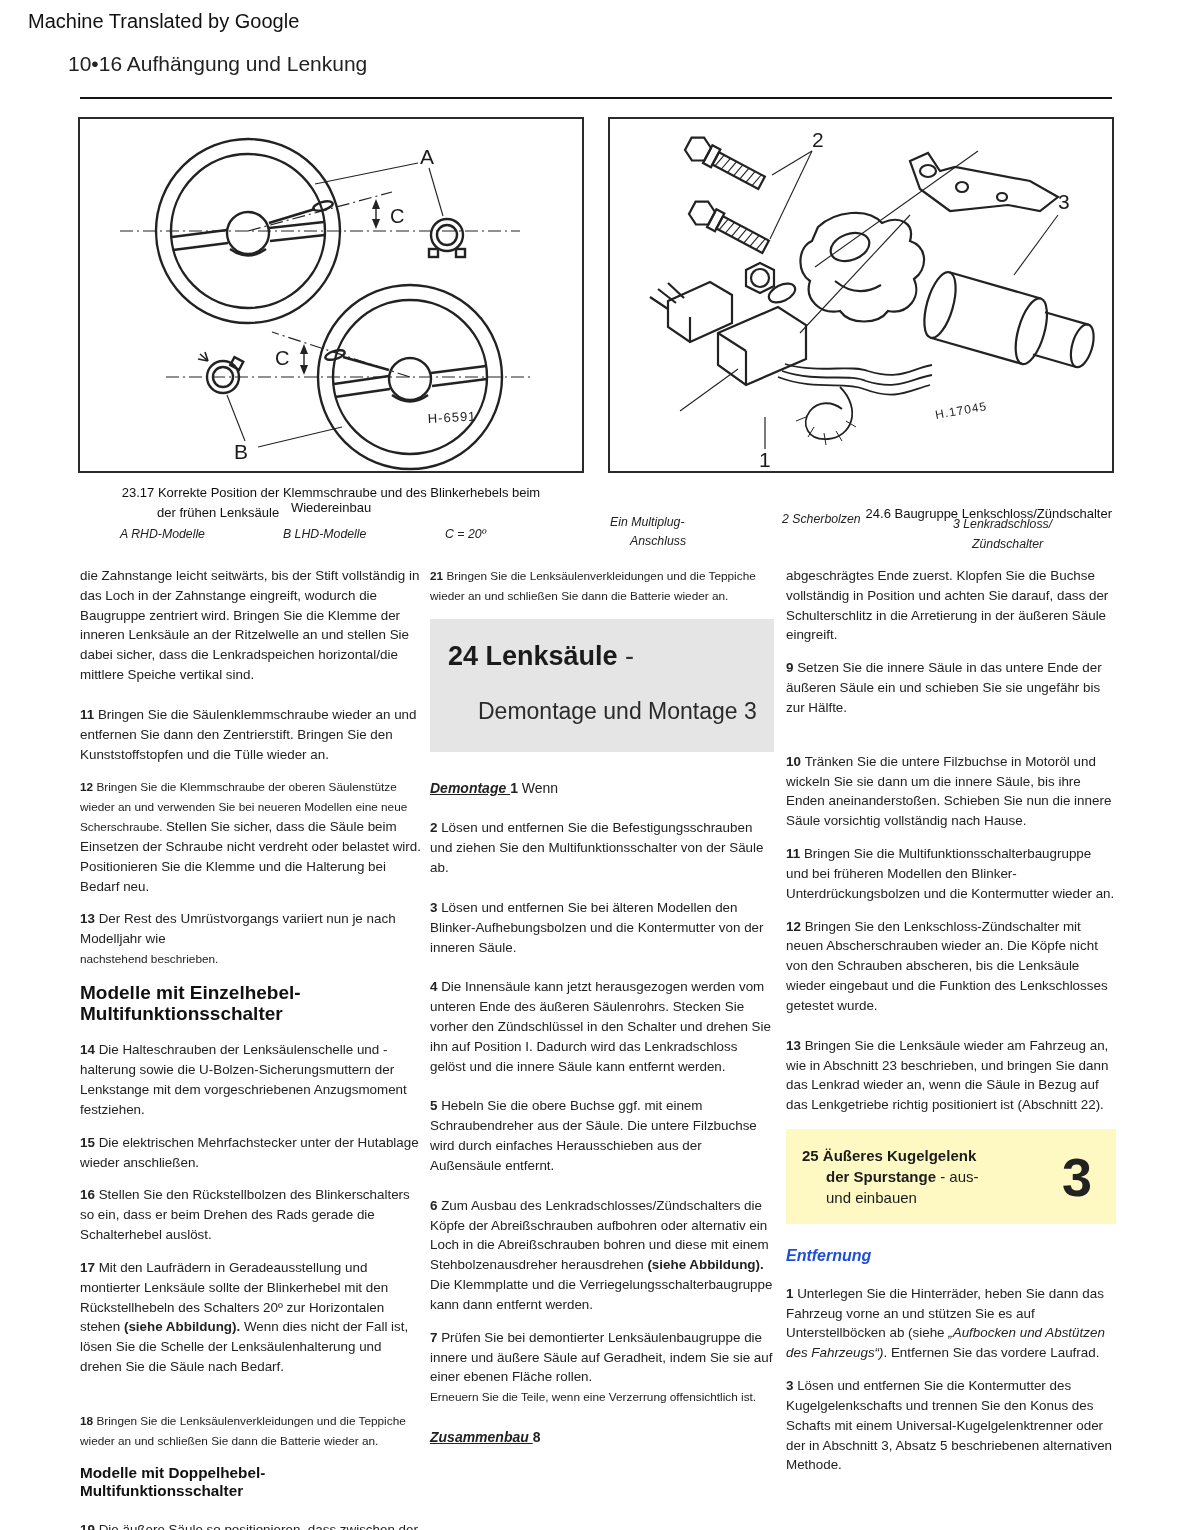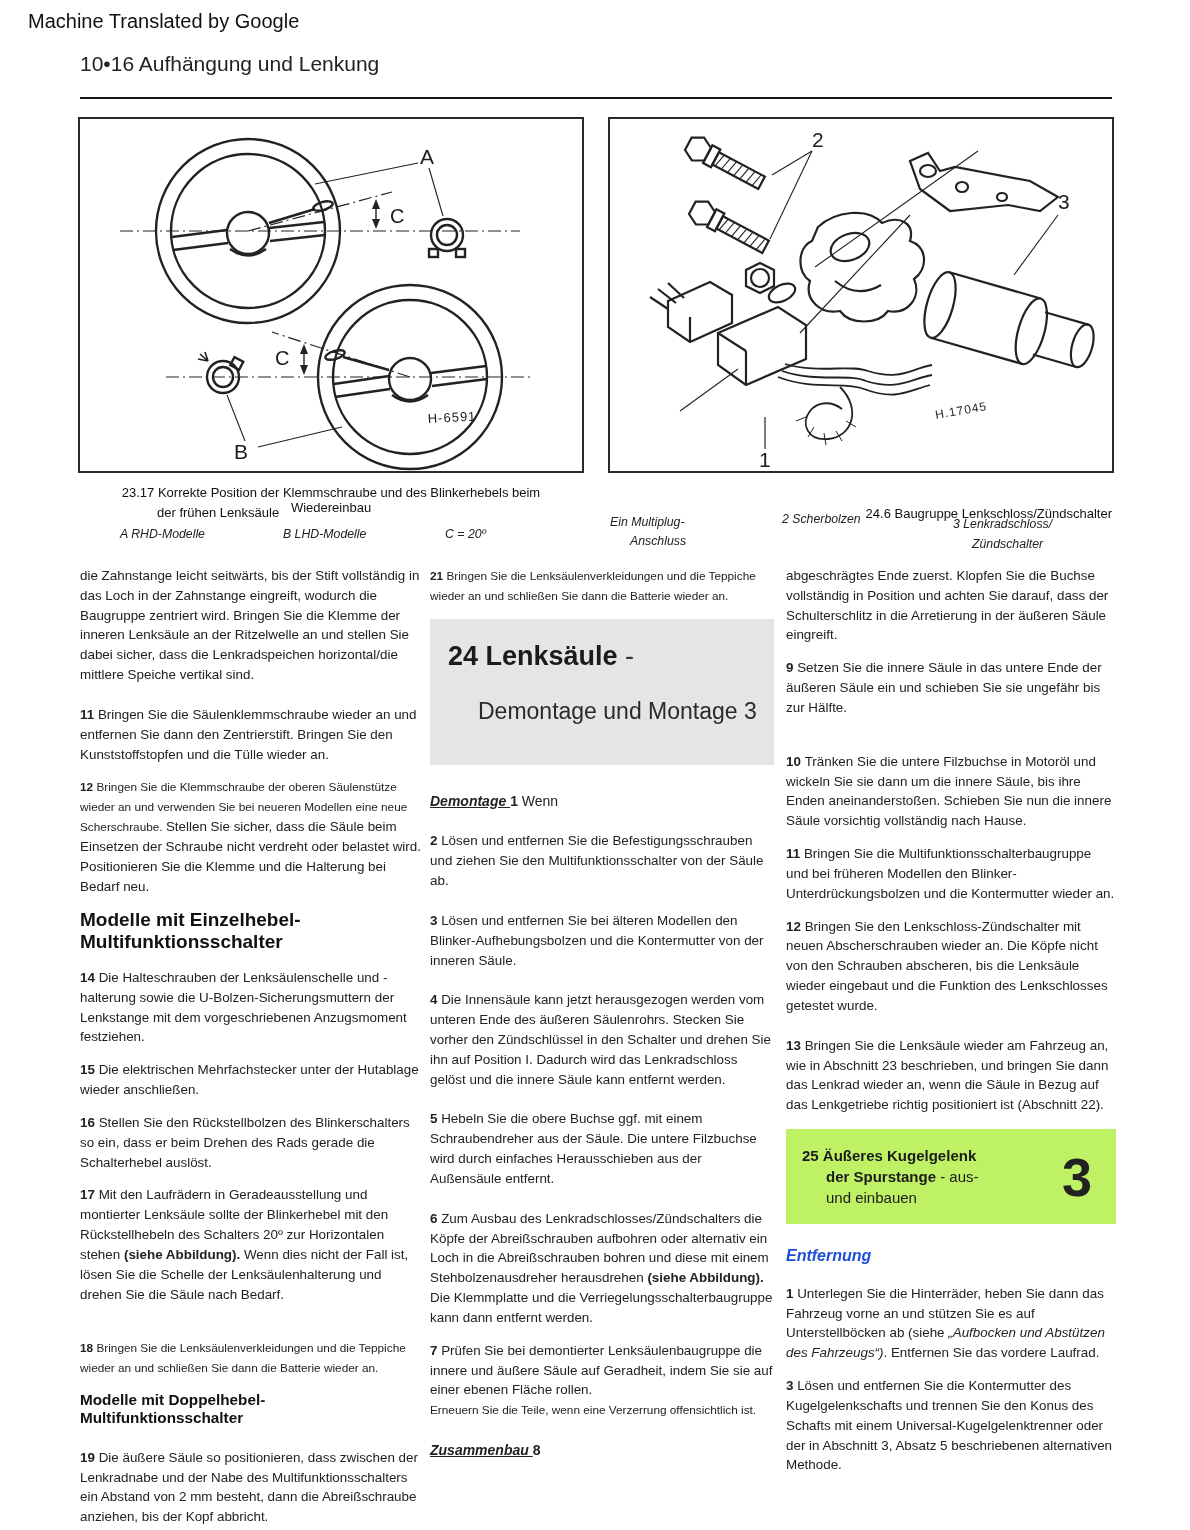--- a/index.html
+++ b/index.html
@@ -2,21 +2,21 @@
 <html><head>
 <meta charset="utf-8">
 <style>
   html,body{margin:0;padding:0;}
   body{
     width:1190px;height:1530px;position:relative;background:#ffffff;
     font-family:"Liberation Sans", sans-serif;color:#1c1c1c;overflow:hidden;
     -webkit-font-smoothing:antialiased;
   }
   .watermark{position:absolute;left:28px;top:10px;font-size:20px;color:#111;}
-  .page-header{position:absolute;left:80px;top:52px;font-size:21px;color:#222;}
+  .page-header{position:absolute;left:68px;top:52px;font-size:21px;color:#222;}
   .rule{position:absolute;left:80px;top:97px;width:1032px;border-top:2px solid #151515;}
   .figure{position:absolute;border:2px solid #2a2a2a;background:#fff;}
   #fig-left{left:78px;top:117px;width:502px;height:352px;}
   #fig-right{left:608px;top:117px;width:502px;height:352px;}
   .figure svg{display:block;width:100%;height:100%;}
   .cap{position:absolute;font-weight:normal;font-size:13px;color:#111;}
   #cap-left-1{left:80px;top:485px;width:502px;text-align:center;}
   #cap-left-2{left:157px;top:505px;}
   #cap-right-1{left:610px;top:485px;width:502px;text-align:right;margin-top:21px;}
   .legend{position:absolute;font-style:italic;font-size:12.3px;color:#222;}
@@ -29,25 +29,25 @@
   .col .ph{margin:0 0 14px 0;font-size:14px;}
   .b{font-weight:bold;}
   .i{font-style:italic;}
   .bi{font-weight:bold;font-style:italic;text-decoration:underline;}
   .sm{font-size:11.8px;}
   .gap{margin-top:20px !important;}
   .gap-lg{margin-top:34px !important;}
   .h2{font-weight:bold;font-size:19px;line-height:1.12;margin:8px 0 16px 0;color:#111;}
   .h3{font-weight:bold;font-size:15.3px;line-height:1.2;margin:4px 0 16px 0;color:#111;}
   .hIt{font-weight:bold;font-style:italic;font-size:16px;margin:6px 0 16px 0;color:#1d4ed8;}
-  .secbox24{background:#e5e5e5;padding:18px 10px 37px 18px;margin:10px 0 26px 0;}
+  .secbox24{background:#e5e5e5;padding:18px 10px 24px 18px;margin:10px 0 26px 0;}
   .secbox24 .l1{font-size:27px;font-weight:bold;color:#1b1b1b;}
   .secbox24 .l1 .dash{font-weight:normal;color:#333;}
   .secbox24 .l2{font-size:23px;font-weight:normal;margin-top:17px;padding-left:30px;color:#2a2a2a;}
-  .secbox25{background:#bef264;padding:16px 14px 16px 16px;margin:14px 0 20px 0;
+  .secbox25{background:#fef9c3;padding:16px 14px 16px 16px;margin:14px 0 20px 0;
     display:flex;justify-content:space-between;align-items:center;}
   .secbox25 .lines{font-size:15px;line-height:1.4;color:#1b1b1b;}
   .secbox25 .l1{font-weight:bold;}
   .secbox25 .l2 .bpart{font-weight:bold;}
   .secbox25 .l2,.secbox25 .l3{padding-left:24px;}
   .secbox25 .badge{font-size:54px;font-weight:bold;color:#222;padding-right:10px;line-height:1;}
 </style>
 </head>
 <body>
 
@@ -252,20 +252,21 @@
 <span class="legend" style="left:610px;top:515px;">Ein Multiplug-</span>
 <span class="legend" style="left:630px;top:534px;">Anschluss</span>
 <span class="legend" style="left:782px;top:512px;">2 Scherbolzen</span>
 <span class="legend" style="left:953px;top:517px;">3 Lenkradschloss/</span>
 <span class="legend" style="left:972px;top:537px;">Zündschalter</span>
 
 <div class="col" id="col-1">
     <p><span>die Zahnstange leicht seitwärts, bis der Stift vollständig in das Loch in der Zahnstange eingreift, wodurch die Baugruppe zentriert wird. Bringen Sie die Klemme der inneren Lenksäule an der Ritzelwelle an und stellen Sie dabei sicher, dass die Lenkradspeichen horizontal/die mittlere Speiche vertikal sind.</span></p>
     <p class="gap"><span class="b">11 </span><span>Bringen Sie die Säulenklemmschraube wieder an und entfernen Sie dann den Zentrierstift. Bringen Sie den Kunststoffstopfen und die Tülle wieder an.</span></p>
     <p><span class="b sm">12 </span><span class="sm">Bringen Sie die Klemmschraube der oberen Säulenstütze wieder an und verwenden Sie bei neueren Modellen eine neue Scherschraube. </span><span>Stellen Sie sicher, dass die Säule beim Einsetzen der Schraube nicht verdreht oder belastet wird. Positionieren Sie die Klemme und die Halterung bei Bedarf neu.</span></p>
+    <p><span class="b">13 </span><span>Der Rest des Umrüstvorgangs variiert nun je nach Modelljahr wie</span><br><span class="sm">nachstehend beschrieben.</span></p>
     <div class="h2">Modelle mit Einzelhebel-Multifunktionsschalter</div>
     <p><span class="b">14 </span><span>Die Halteschrauben der Lenksäulenschelle und -halterung sowie die U-Bolzen-Sicherungsmuttern der Lenkstange mit dem vorgeschriebenen Anzugsmoment festziehen.</span></p>
     <p><span class="b">15 </span><span>Die elektrischen Mehrfachstecker unter der Hutablage wieder anschließen.</span></p>
     <p><span class="b">16 </span><span>Stellen Sie den Rückstellbolzen des Blinkerschalters so ein, dass er beim Drehen des Rads gerade die Schalterhebel auslöst.</span></p>
     <p><span class="b">17 </span><span>Mit den Laufrädern in Geradeausstellung und montierter Lenksäule sollte der Blinkerhebel mit den Rückstellhebeln des Schalters 20º zur Horizontalen stehen </span><span class="b">(siehe Abbildung).</span><span> Wenn dies nicht der Fall ist, lösen Sie die Schelle der Lenksäulenhalterung und drehen Sie die Säule nach Bedarf.</span></p>
     <p class="gap-lg"><span class="b sm">18 </span><span class="sm">Bringen Sie die Lenksäulenverkleidungen und die Teppiche wieder an und schließen Sie dann die Batterie wieder an.</span></p>
     <div class="h3">Modelle mit Doppelhebel-Multifunktionsschalter</div>
     <p class="gap"><span class="b">19 </span><span>Die äußere Säule so positionieren, dass zwischen der Lenkradnabe und der Nabe des Multifunktionsschalters ein Abstand von 2 mm besteht, dann die Abreißschraube anziehen, bis der Kopf abbricht.</span></p>
   </div>
 <div class="col" id="col-2">

